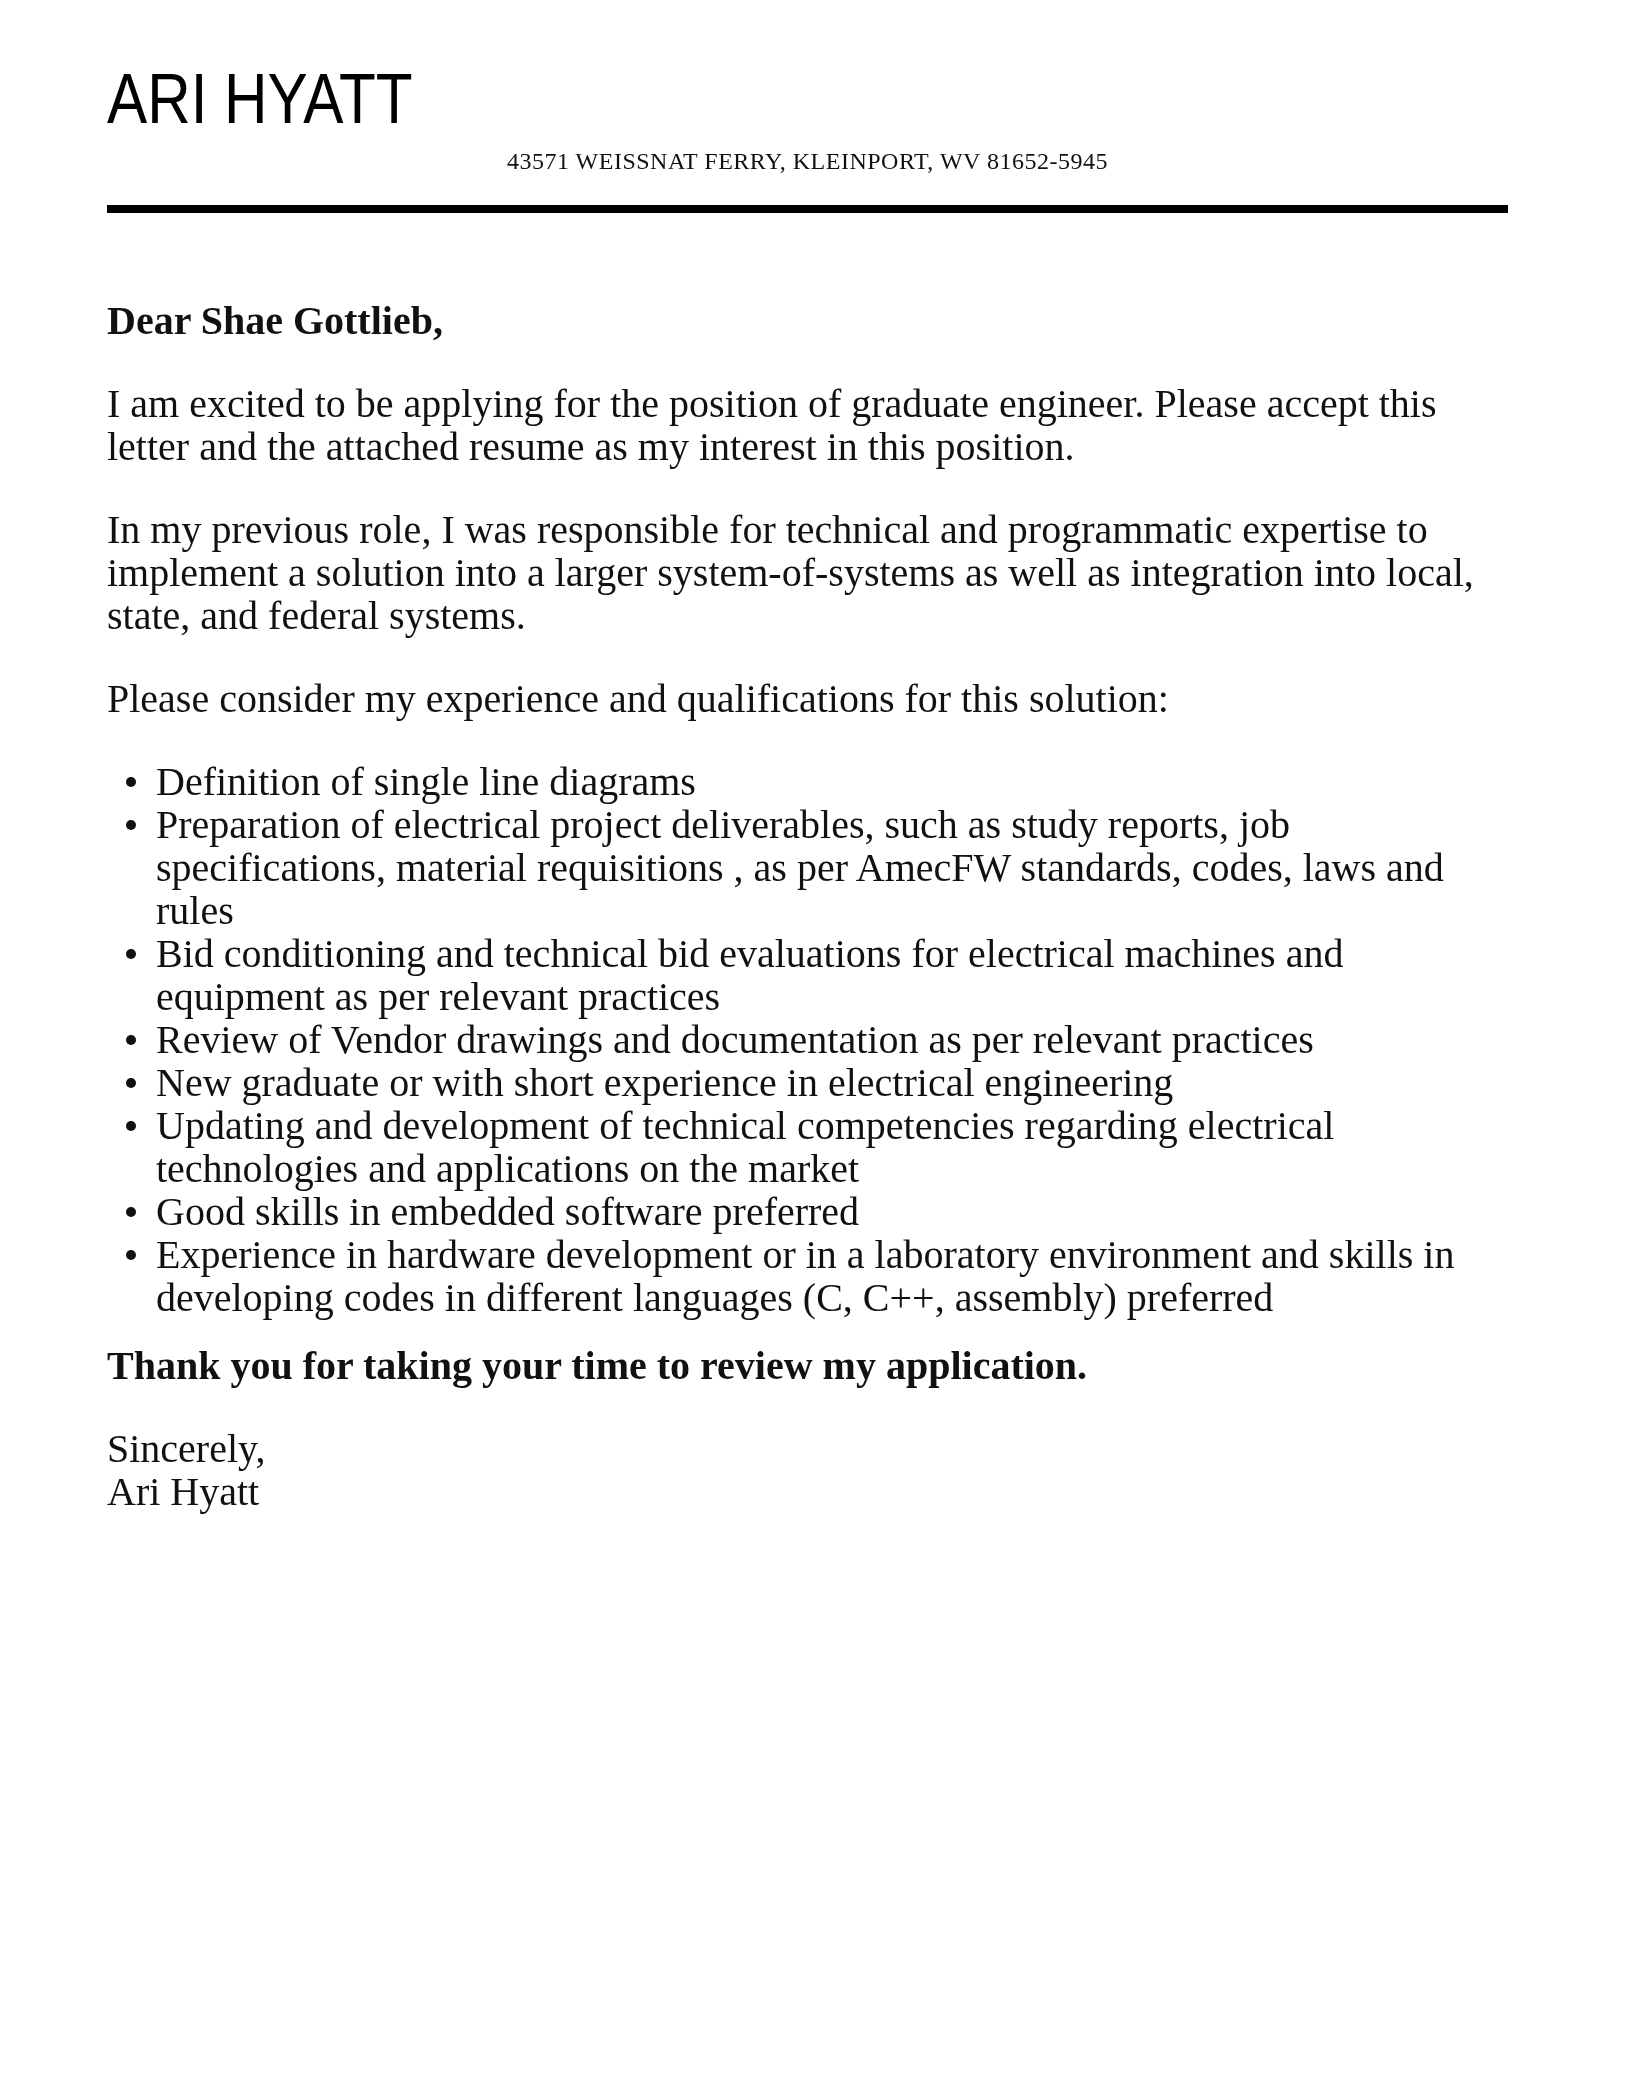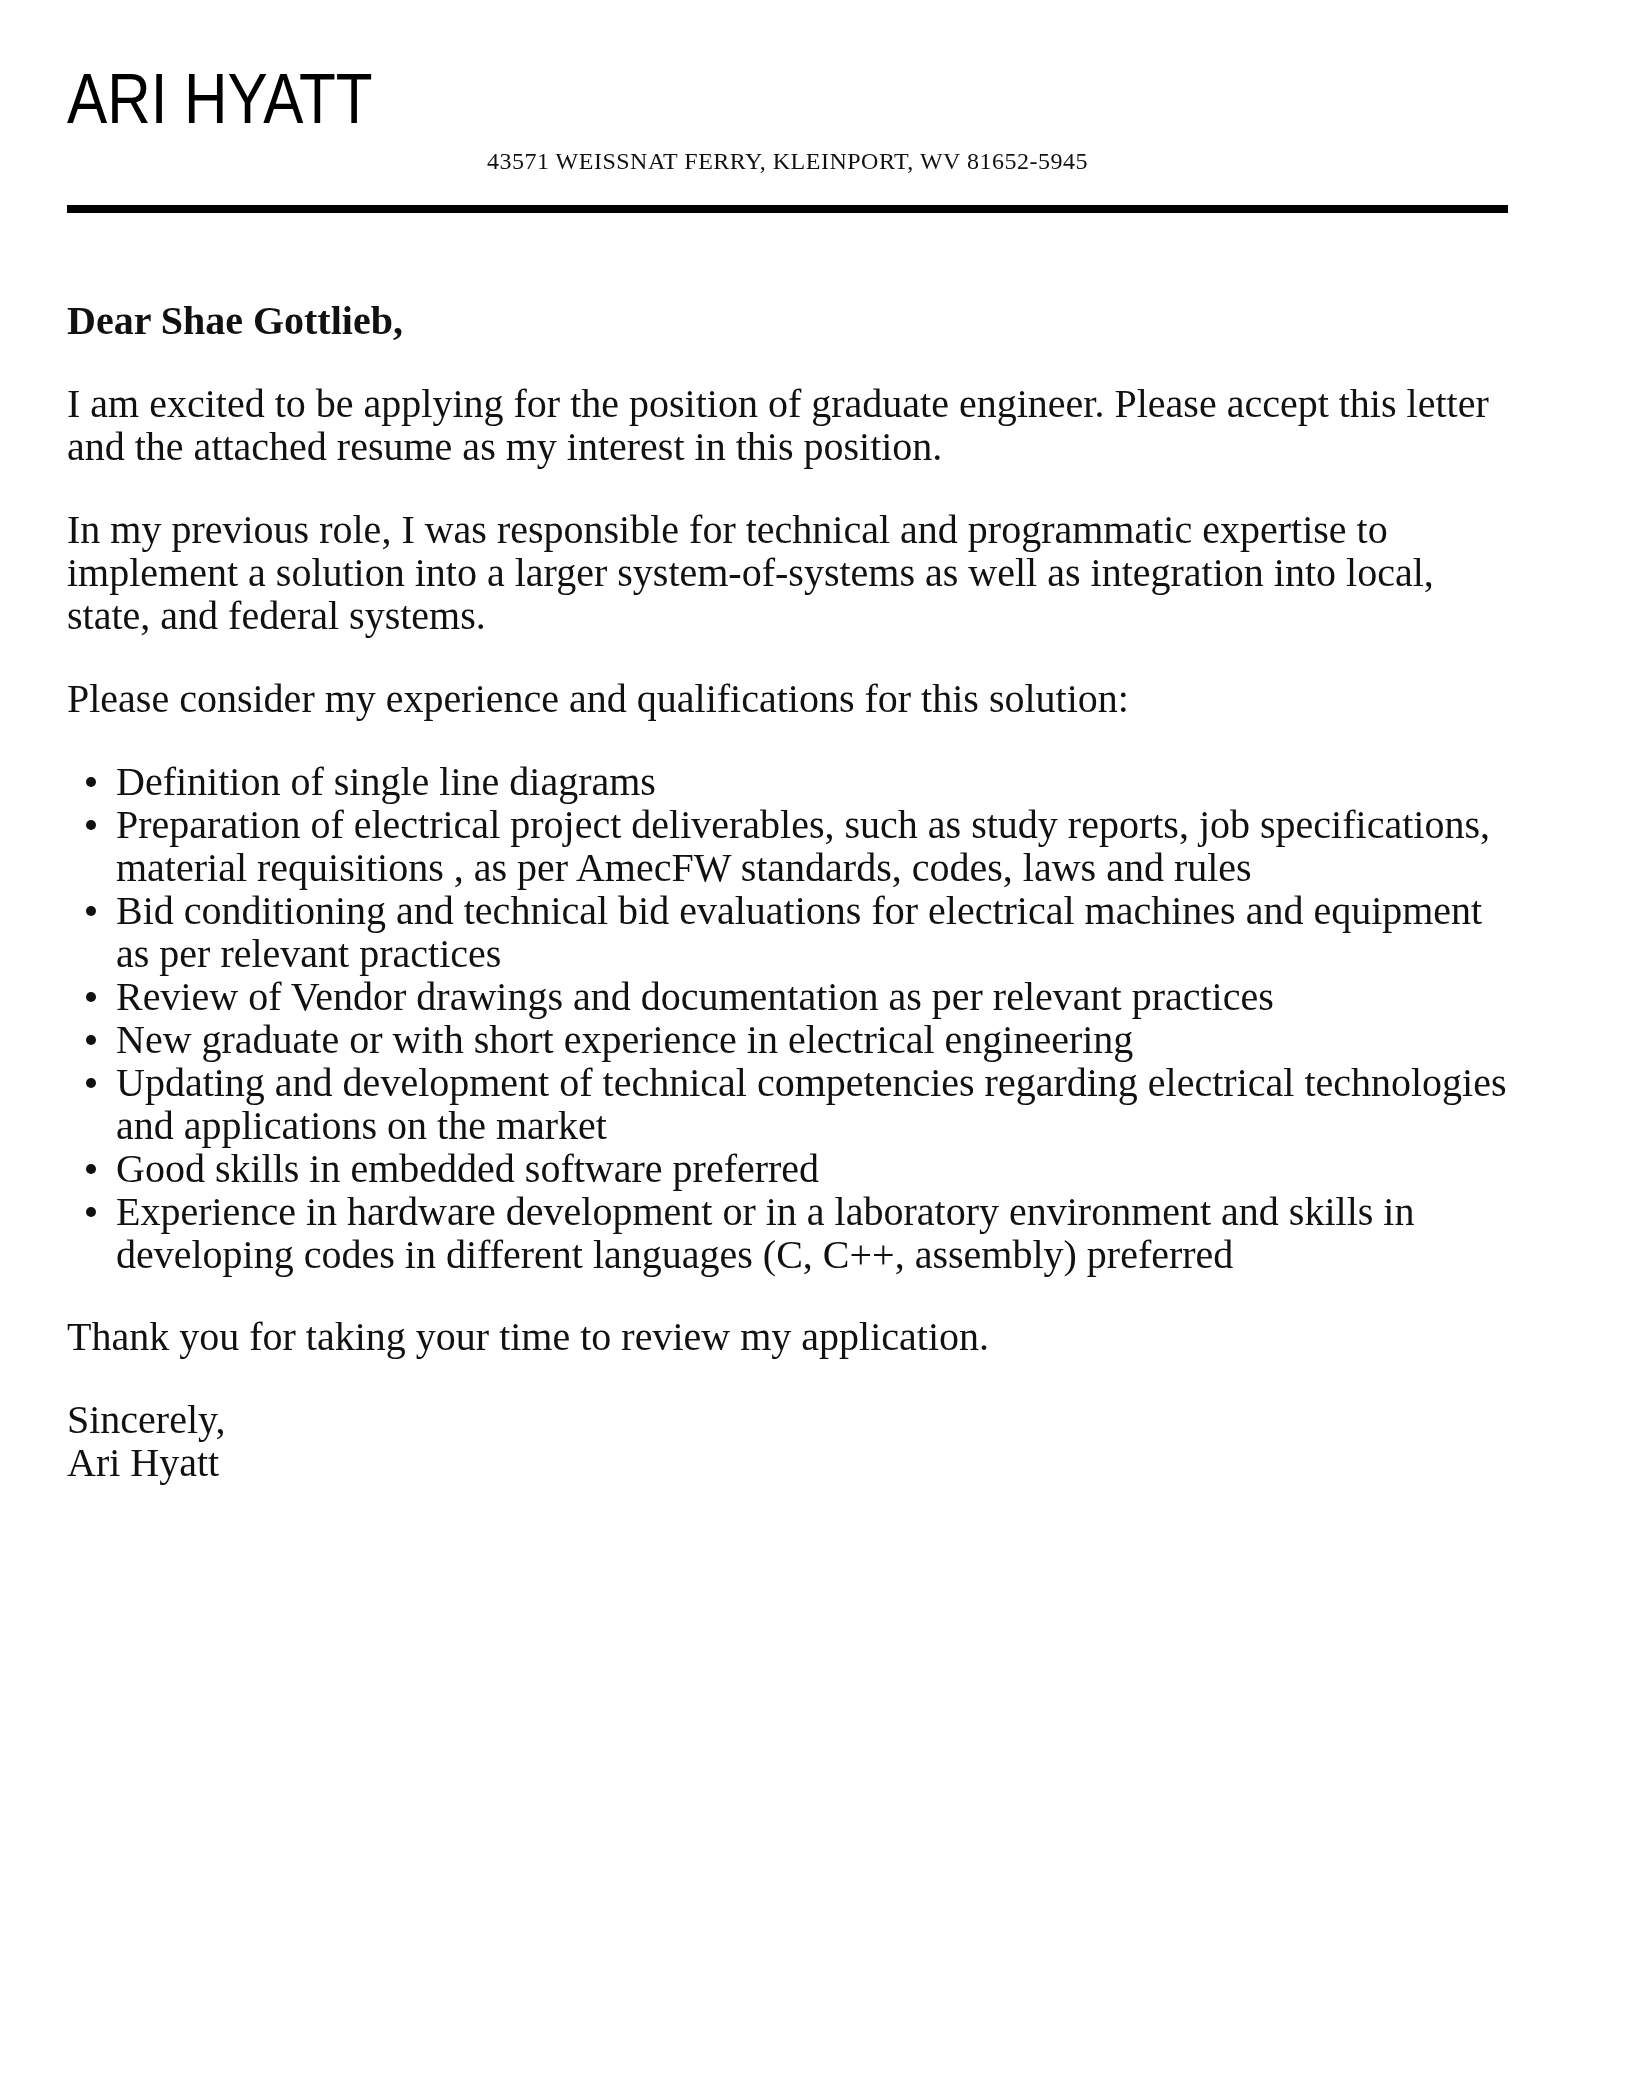--- a/index.html
+++ b/index.html
@@ -9,21 +9,21 @@
   }
   .page {
     position: relative;
     width: 1632px;
     height: 2098px;
     background: #ffffff;
     color: #111111;
     font-family: "Liberation Serif", "DejaVu Serif", serif;
     overflow: hidden;
     box-sizing: border-box;
-    padding: 0 124px 0 67px;
+    padding: 0 124px 0 107px;
   }
   .name {
     display: inline-block;
     margin-top: 64px;
     font-family: "Liberation Sans", "DejaVu Sans", sans-serif;
     font-size: 70px;
     line-height: 70px;
     font-weight: 400;
     color: #000000;
     letter-spacing: 0px;
@@ -71,22 +71,22 @@
     content: "";
     position: absolute;
     left: 19px;
     top: 17px;
     width: 10px;
     height: 10px;
     border-radius: 50%;
     background: #111111;
   }
   .closing {
-    margin-top: 39px;
-    font-weight: 400;
+    margin-top: 25px;
+    font-weight: 700;
   }
   .signoff {
     margin-top: 32px;
   }
 </style>
 </head>
 <body>
 
 <div class="page">
 

